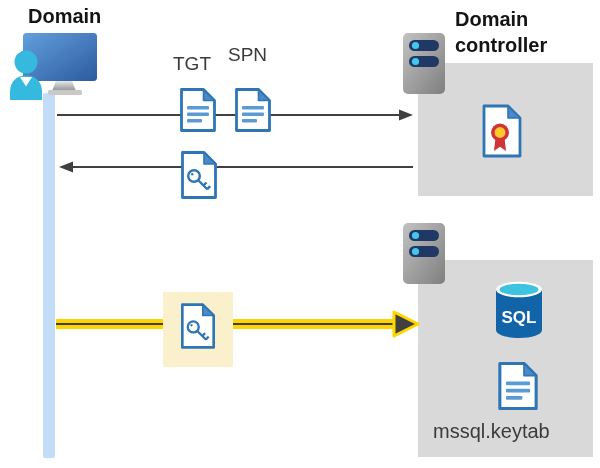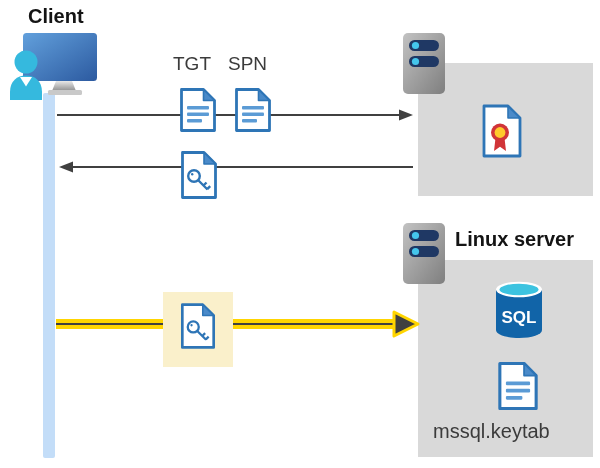--- a/index.html
+++ b/index.html
@@ -23,37 +23,37 @@
   #dc-server-icon{left:402px;top:32px;}
   #linux-server-icon{left:402px;top:222px;}
   #dc-label{left:455px;top:6px;width:140px;}
   #linux-label{left:455px;top:226px;width:145px;}
   
   #arrows{left:0;top:0;width:600px;height:468px;z-index:2;pointer-events:none;}
   
   #highlight-box{left:163px;top:292px;width:70px;height:75px;background:var(--highlight-bg,#FAF0CB);z-index:3;}
   
   #tgt-label{left:173px;top:53px;width:50px;}
-  #spn-label{left:228px;top:53px;width:50px;}
+  #spn-label{left:228px;top:44px;width:50px;}
   #tgt-doc{left:178px;top:87px;width:40px;height:46px;z-index:4;}
   #spn-doc{left:233px;top:87px;width:40px;height:46px;z-index:4;}
   #return-key-doc{left:179px;top:150px;width:40px;height:50px;z-index:4;}
   #highlight-key-doc{left:179px;top:301px;width:38px;height:50px;z-index:4;}
   
   #cert-icon{left:481px;top:104px;width:42px;height:54px;z-index:4;}
   #sql-icon{left:494px;top:280px;width:50px;height:60px;z-index:4;}
   #keytab-doc{left:496px;top:359px;width:44px;height:54px;z-index:4;}
   #keytab-label{left:433px;top:420px;width:170px;font-size:20px;}
 </style>
 </head>
 <body>
 
 <div id="canvas">
 
-  <div class="abs node-label" id="client-label">Client</div>
+  <div class="abs node-label" id="client-label">Domain</div>
 
   <svg class="abs" id="client-icon" viewBox="0 0 100 70">
     <defs>
       <linearGradient id="mong" x1="0" y1="0" x2="1" y2="1">
         <stop offset="0" stop-color="#62A0DC"></stop>
           <stop offset="1" stop-color="#2C5AA0"></stop>
       </linearGradient>
       <linearGradient id="stag" x1="0" y1="0" x2="0" y2="1">
         <stop offset="0" stop-color="#E8E8E8"></stop>
           <stop offset="1" stop-color="#8F8F8F"></stop>
@@ -78,20 +78,21 @@
         <stop offset="0" stop-color="#C2C2C2"></stop>
           <stop offset="1" stop-color="#7F7F7F"></stop>
       </linearGradient>
     </defs>
     <rect x="1" y="1" width="42" height="61" rx="5" fill="url(#srvg1)"></rect>
     <rect x="7" y="8" width="30" height="11" rx="5.5" fill="var(--server-bar-navy)"></rect>
     <circle cx="13.5" cy="13.5" r="3.6" fill="var(--server-dot-cyan)"></circle>
     <rect x="7" y="24" width="30" height="11" rx="5.5" fill="var(--server-bar-navy)"></rect>
     <circle cx="13.5" cy="29.5" r="3.6" fill="var(--server-dot-cyan)"></circle>
   </svg>
+  <div class="abs node-label" id="dc-label">Domain controller</div>
 
   <svg class="abs" id="cert-icon" viewBox="0 0 42 54">
     <path d="M3 2 H27 L39 14 V52 H3 Z" fill="#fff" stroke="var(--doc-blue)" stroke-width="2.8" stroke-linejoin="round"></path>
     <path d="M27 2 V14 H39 Z" fill="var(--doc-fold)" stroke="var(--doc-blue)" stroke-width="1.6" stroke-linejoin="round"></path>
     <path d="M14.5 34 L13 47 L19 42.8 L25 47 L23.5 34 Z" fill="var(--cert-red)"></path>
     <circle cx="19" cy="28.5" r="9" fill="var(--cert-red)"></circle>
     <circle cx="19" cy="28.5" r="5.4" fill="var(--cert-yellow)"></circle>
   </svg>
 
   <svg class="abs server-icon" id="linux-server-icon" viewBox="0 0 44 63">
@@ -100,21 +101,20 @@
         <stop offset="0" stop-color="#C2C2C2"></stop>
           <stop offset="1" stop-color="#7F7F7F"></stop>
       </linearGradient>
     </defs>
     <rect x="1" y="1" width="42" height="61" rx="5" fill="url(#srvg2)"></rect>
     <rect x="7" y="8" width="30" height="11" rx="5.5" fill="var(--server-bar-navy)"></rect>
     <circle cx="13.5" cy="13.5" r="3.6" fill="var(--server-dot-cyan)"></circle>
     <rect x="7" y="24" width="30" height="11" rx="5.5" fill="var(--server-bar-navy)"></rect>
     <circle cx="13.5" cy="29.5" r="3.6" fill="var(--server-dot-cyan)"></circle>
   </svg>
-  <div class="abs node-label" id="linux-label">Linux server</div>
 
   <svg class="abs" id="sql-icon" viewBox="0 0 50 60">
     <path d="M2 9.5 V50 C2 54.5 12.3 58 25 58 C37.7 58 48 54.5 48 50 V9.5 Z" fill="var(--sql-body-blue)"></path>
     <ellipse cx="25" cy="9.5" rx="23" ry="7.8" fill="#fff"></ellipse>
     <ellipse cx="25" cy="9.5" rx="19.5" ry="5.8" fill="var(--sql-top-cyan)"></ellipse>
     <text x="25" y="42.5" text-anchor="middle" font-size="17" font-weight="bold" font-family="Liberation Sans, sans-serif" fill="#fff">SQL</text>
   </svg>
 
   <svg class="abs" id="keytab-doc" viewBox="0 0 40 46">
     <path d="M3.5 2.5 H25.5 L36.5 13.5 V43.5 H3.5 Z" fill="#fff" stroke="var(--doc-blue)" stroke-width="2.8" stroke-linejoin="round"></path>

